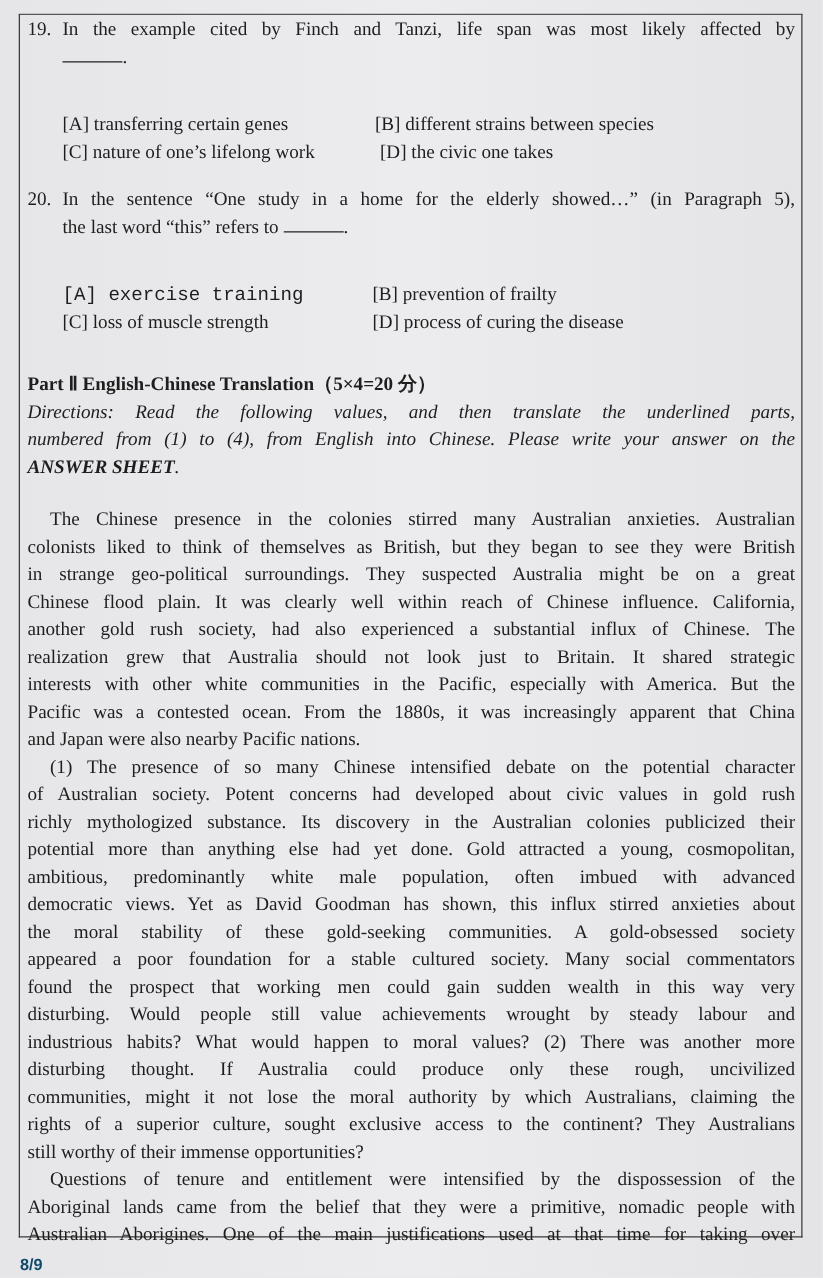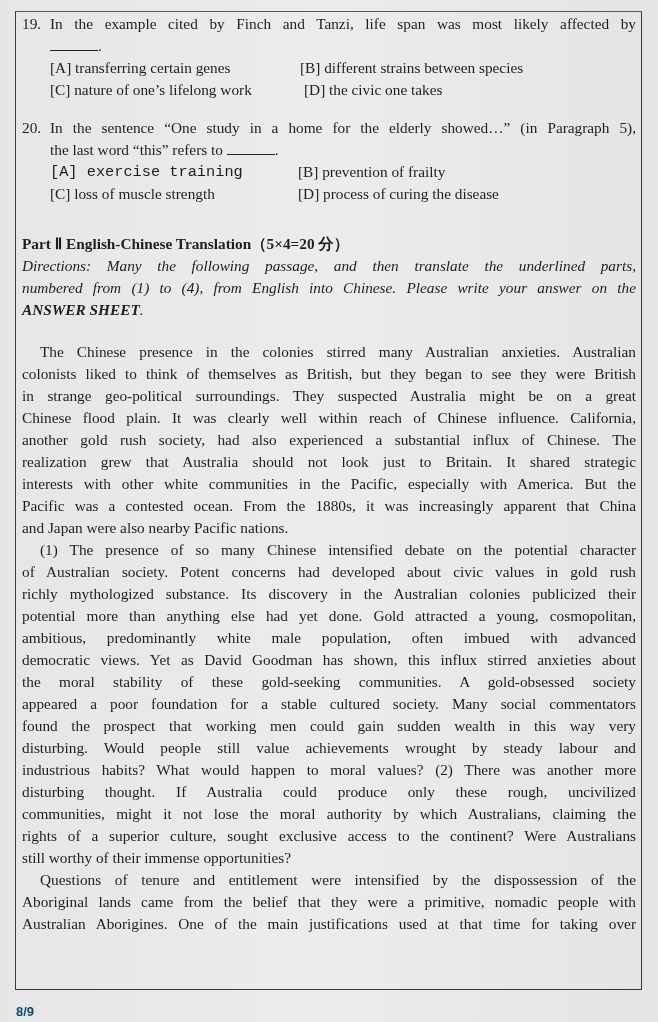--- a/index.html
+++ b/index.html
@@ -49,20 +49,21 @@
   .q-line {
     padding-left: 28px;
   }
   .q-num {
     display: inline-block;
     width: 28px;
     margin-left: -28px;
   }
   .options {
     padding-left: 28px;
+    margin-top: 32px;
   }
   .opt-row {
     display: flex;
     height: 22px;
   }
   .opt-row.r1 .opt:first-child { width: 250px; }
   .opt-row.r2 .opt:first-child { width: 254px; }
   .opt-row.r3 .opt:first-child { width: 248px; font-family: Liberation Mono, monospace; }
   .opt-row.r4 .opt:first-child { width: 248px; }
   .blank {
@@ -137,21 +138,21 @@
         <span class="opt">[C] loss of muscle strength</span>
         <span class="opt">[D] process of curing the disease</span>
       </div>
     </div>
   </div>
 
   <div class="gap-part"></div>
 
   <div>
     <span class="line part-title">Part Ⅱ English-Chinese Translation（5×4=20 分）</span>
-    <span class="line justify directions">Directions: Many the following passage, and then translate the underlined parts,</span>
+    <span class="line justify directions">Directions: Read the following values, and then translate the underlined parts,</span>
     <span class="line justify directions">numbered from (1) to (4), from English into Chinese. Please write your answer on the</span>
     <span class="line directions"><span class="answer-sheet">ANSWER SHEET</span><span>.</span></span>
   </div>
 
   <div class="gap-dir"></div>
 
   <div class="para">
     <span class="line justify indent-first">The Chinese presence in the colonies stirred many Australian anxieties. Australian</span>
     <span class="line justify">colonists liked to think of themselves as British, but they began to see they were British</span>
     <span class="line justify">in strange geo-political surroundings. They suspected Australia might be on a great</span>
@@ -170,21 +171,21 @@
     <span class="line justify">potential more than anything else had yet done. Gold attracted a young, cosmopolitan,</span>
     <span class="line justify">ambitious, predominantly white male population, often imbued with advanced</span>
     <span class="line justify">democratic views. Yet as David Goodman has shown, this influx stirred anxieties about</span>
     <span class="line justify">the moral stability of these gold-seeking communities. A gold-obsessed society</span>
     <span class="line justify">appeared a poor foundation for a stable cultured society. Many social commentators</span>
     <span class="line justify">found the prospect that working men could gain sudden wealth in this way very</span>
     <span class="line justify">disturbing. Would people still value achievements wrought by steady labour and</span>
     <span class="line justify"><span>industrious habits? What would happen to moral values? (2) </span><span class="u">There was another more</span></span>
     <span class="line justify u">disturbing thought. If Australia could produce only these rough, uncivilized</span>
     <span class="line justify u">communities, might it not lose the moral authority by which Australians, claiming the</span>
-    <span class="line justify u">rights of a superior culture, sought exclusive access to the continent? Were Australians</span>
+    <span class="line justify u">rights of a superior culture, sought exclusive access to the continent? They Australians</span>
     <span class="line"><span class="u">still worthy of their immense opportunities?</span></span>
   </div>
 
   <div class="para">
     <span class="line justify indent-first">Questions of tenure and entitlement were intensified by the dispossession of the</span>
     <span class="line justify">Aboriginal lands came from the belief that they were a primitive, nomadic people with</span>
     <span class="line justify">Australian Aborigines. One of the main justifications used at that time for taking over</span>
   </div>
 </div>
 

